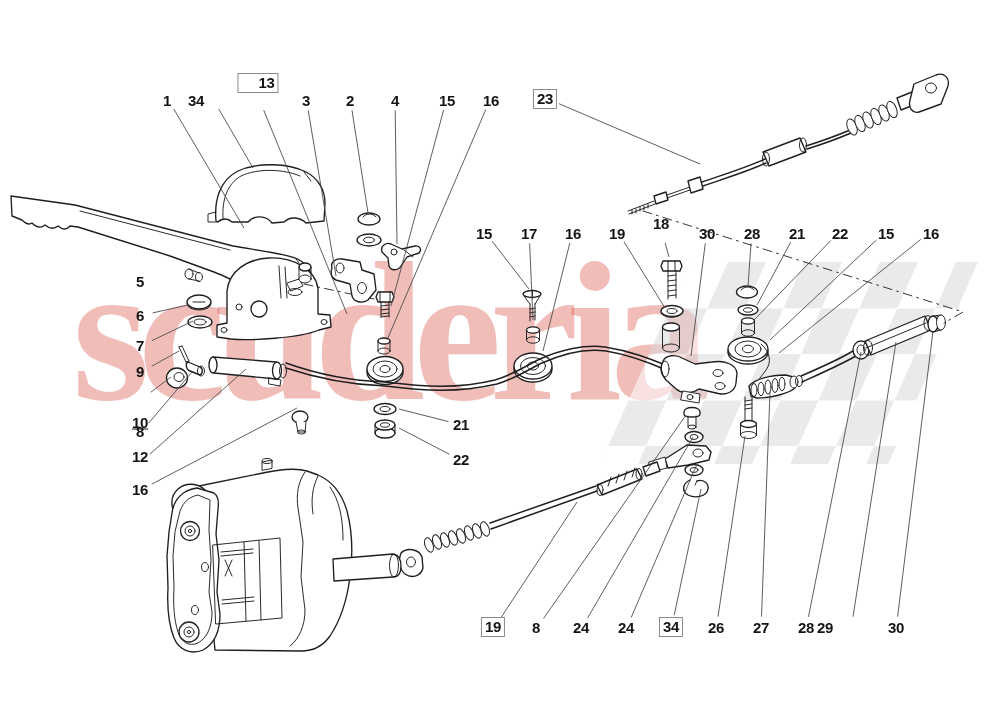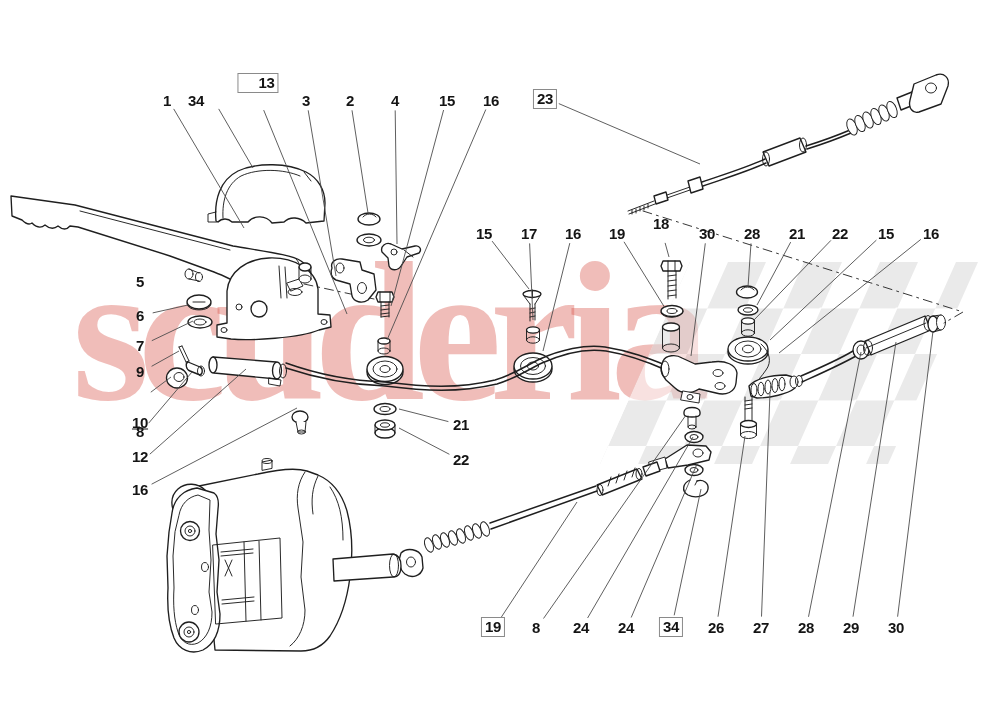--- a/index.html
+++ b/index.html
@@ -426,17 +426,17 @@
       <div class="callout" style="left: 461px; top: 424px;">21</div>
       <div class="callout" style="left: 461px; top: 459px;">22</div>
       <div class="callout boxed" style="left: 493px; top: 627px;">19</div>
       <div class="callout" style="left: 536px; top: 627px;">8</div>
       <div class="callout" style="left: 581px; top: 627px;">24</div>
       <div class="callout" style="left: 626px; top: 627px;">24</div>
       <div class="callout boxed" style="left: 671px; top: 627px;">34</div>
       <div class="callout" style="left: 716px; top: 627px;">26</div>
       <div class="callout" style="left: 761px; top: 627px;">27</div>
       <div class="callout" style="left: 806px; top: 627px;">28</div>
-      <div class="callout" style="left: 851px; top: 627px;">29</div>
+      <div class="callout" style="left: 825px; top: 627px;">29</div>
       <div class="callout" style="left: 896px; top: 627px;">30</div>
     </div>
 
 </div>
 
 </body></html>

